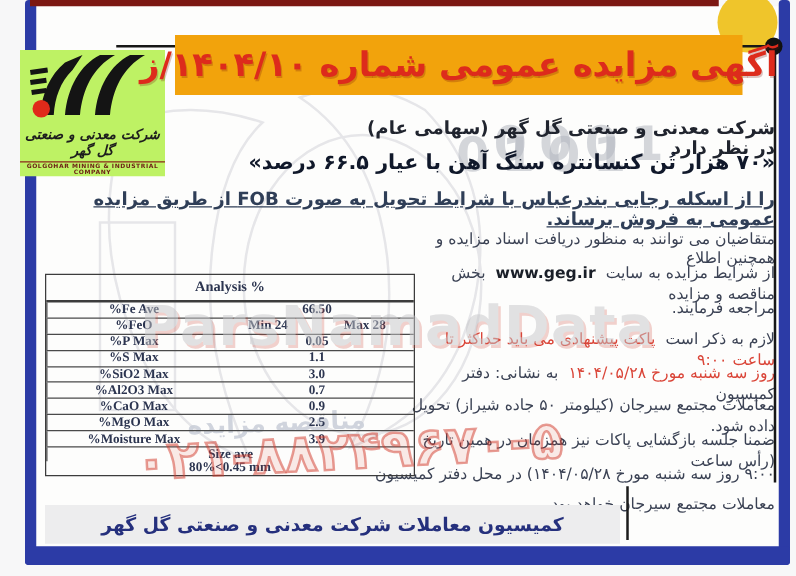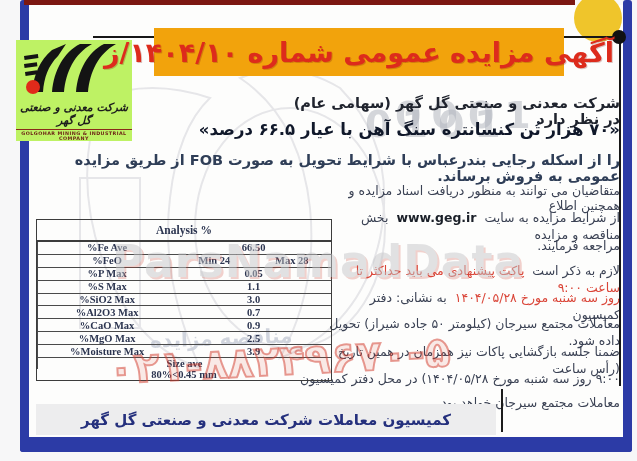--- a/index.html
+++ b/index.html
@@ -17,29 +17,29 @@
   .black-right{left:619px;top:36px;width:2px;height:350px;background:#171717;z-index:6;}
   .corner-dot{left:612px;top:30px;width:14px;height:14px;border-radius:50%;background:#111;z-index:7;}
   .divider-short{left:501px;top:389px;width:2px;height:43px;background:#1c1c1c;z-index:6;}
   
   .logo{position:absolute;left:16px;top:40px;width:116px;z-index:8;background:#bef264;text-align:center;}
   .logo .fa{direction:rtl;font-size:11px;font-weight:700;font-style:italic;color:#1d1d1d;
             font-family:"DejaVu Serif",serif;margin-top:1px;}
   .logo .en{font-size:4.8px;letter-spacing:.45px;color:#6b1d14;font-weight:700;margin-top:2px;
             border-top:1px solid #8a2a1a;padding-top:1px;}
   
-  .title-band{position:absolute;left:154px;top:28px;width:410px;height:48px;background:#f2a30c;
+  .title-band{position:absolute;left:140px;top:28px;width:454px;height:48px;background:#f2a30c;
               display:flex;align-items:center;justify-content:center;z-index:8;}
   .title-band .t{direction:rtl;font-size:27px;font-weight:800;color:#dd2b1c;
                  text-shadow:1px 1px 0 rgba(120,20,10,.25);white-space:nowrap;}
   
   .fa-line{position:absolute;direction:rtl;text-align:right;z-index:3;color:#3b4254;}
   .l1{right:17px;top:95px;width:340px;font-size:14.5px;font-weight:700;color:#20242e;}
   .l2{right:17px;top:120px;width:460px;font-size:16.5px;font-weight:800;color:#10182a;}
-  .l3{right:17px;top:152px;width:592px;font-size:14.5px;font-weight:600;color:#2f3e57;}
+  .l3{right:17px;top:152px;width:592px;font-size:14.5px;font-weight:600;color:#2f3e57;text-decoration:underline;}
   .l4{right:17px;top:183px;width:296px;font-size:12.5px;}
   .rl{right:17px;width:296px;font-size:12.5px;line-height:1.35;}
   .r1{top:210px}.r2{top:238px}.r3{top:263px}.r4{top:290px}.r5{top:316px}.r6{top:344px}
   .r7{top:371px;width:320px}.r8{top:395px}
   .red{color:#da4538;}
   .blk{color:#3b4254;}
   .url{font-weight:700;color:#1a1f28;direction:ltr;unicode-bidi:embed;}
   .seg{margin-left:4px;}
   
   .atable{position:absolute;left:36px;top:219px;width:294px;height:160px;z-index:3;

